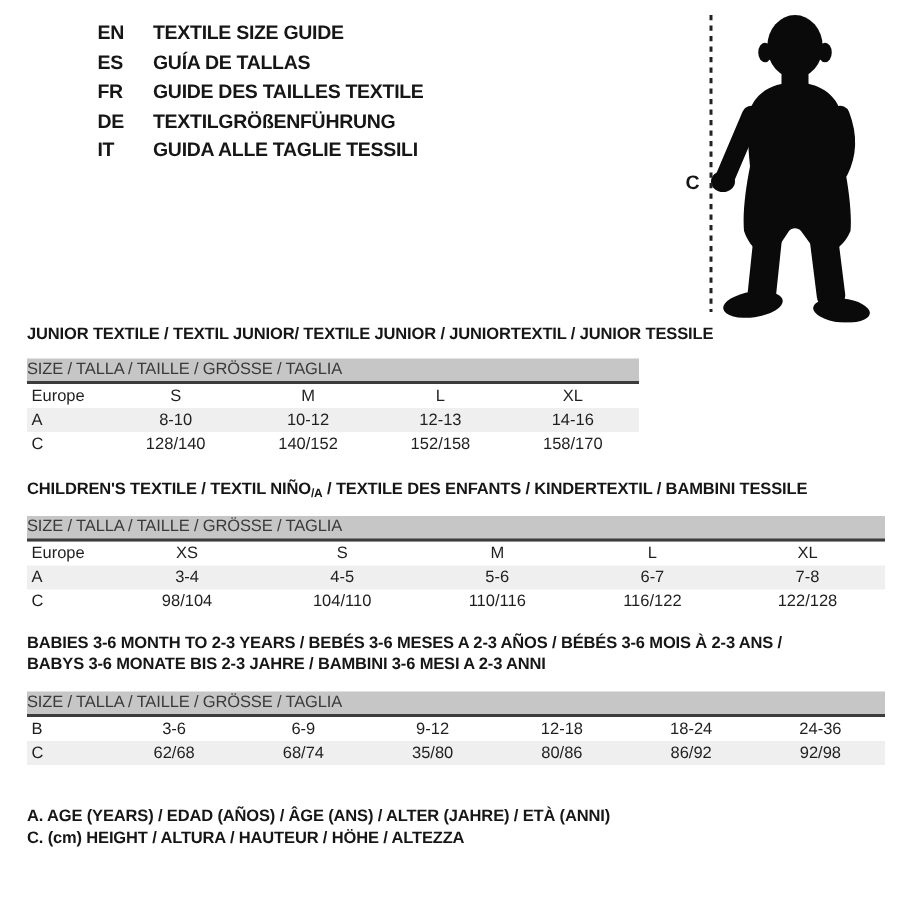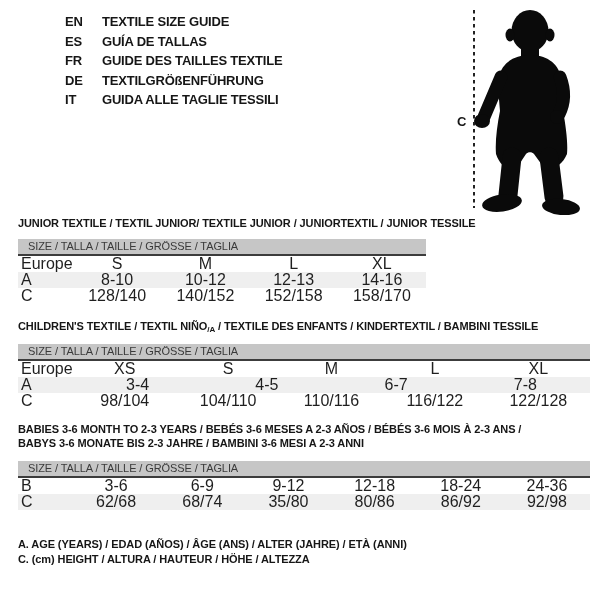--- a/index.html
+++ b/index.html
@@ -14,23 +14,23 @@
   
   .figure{position:absolute;left:455px;top:5px;width:140px;height:210px;}
   .figure svg{position:absolute;left:0;top:0;}
   .height-label{position:absolute;left:2px;top:109px;font-weight:bold;font-size:13px;}
   
   .sec-title{position:absolute;left:18px;font-weight:bold;font-size:11px;letter-spacing:-0.1px;line-height:13.5px;white-space:nowrap;}
   .subsc{font-size:8px;vertical-align:-2px;}
   .tbl{position:absolute;left:18px;}
   .tbl-header{
     background:#c6c6c6;border-bottom:2px solid #3c3c3c;height:15px;line-height:15px;
-    padding-left:10px;font-size:11px;color:#3a3a3a;letter-spacing:-0.1px;
+    padding-left:0;font-size:11px;color:#3a3a3a;letter-spacing:-0.1px;
   }
-  .tbl-row{display:flex;height:16px;line-height:16px;font-size:16px;color:#1f1f1f;justify-content:space-between;}
+  .tbl-row{display:flex;height:16px;line-height:16px;font-size:11px;color:#1f1f1f;justify-content:space-between;}
   .tbl-row.alt{background:#efefef;}
   .cell{display:block;}
   .cell.label{flex:0 0 52px;padding-left:3px;}
   .cell.val{flex:1;text-align:center;}
   .w-junior{width:408px;}
   .w-full{width:572px;}
   
   .legend{position:absolute;left:18px;top:537px;font-weight:bold;font-size:11px;line-height:15px;letter-spacing:-0.1px;}
 </style>
 </head>
@@ -130,20 +130,21 @@
       <span class="cell val">XS</span>
       <span class="cell val">S</span>
       <span class="cell val">M</span>
       <span class="cell val">L</span>
       <span class="cell val">XL</span>
     </div>
     <div class="tbl-row alt">
       <span class="cell label">A</span>
       <span class="cell val">3-4</span>
       <span class="cell val">4-5</span>
+      <span class="cell val">5-6</span>
       <span class="cell val">6-7</span>
       <span class="cell val">7-8</span>
     </div>
     <div class="tbl-row">
       <span class="cell label">C</span>
       <span class="cell val">98/104</span>
       <span class="cell val">104/110</span>
       <span class="cell val">110/116</span>
       <span class="cell val">116/122</span>
       <span class="cell val">122/128</span>

